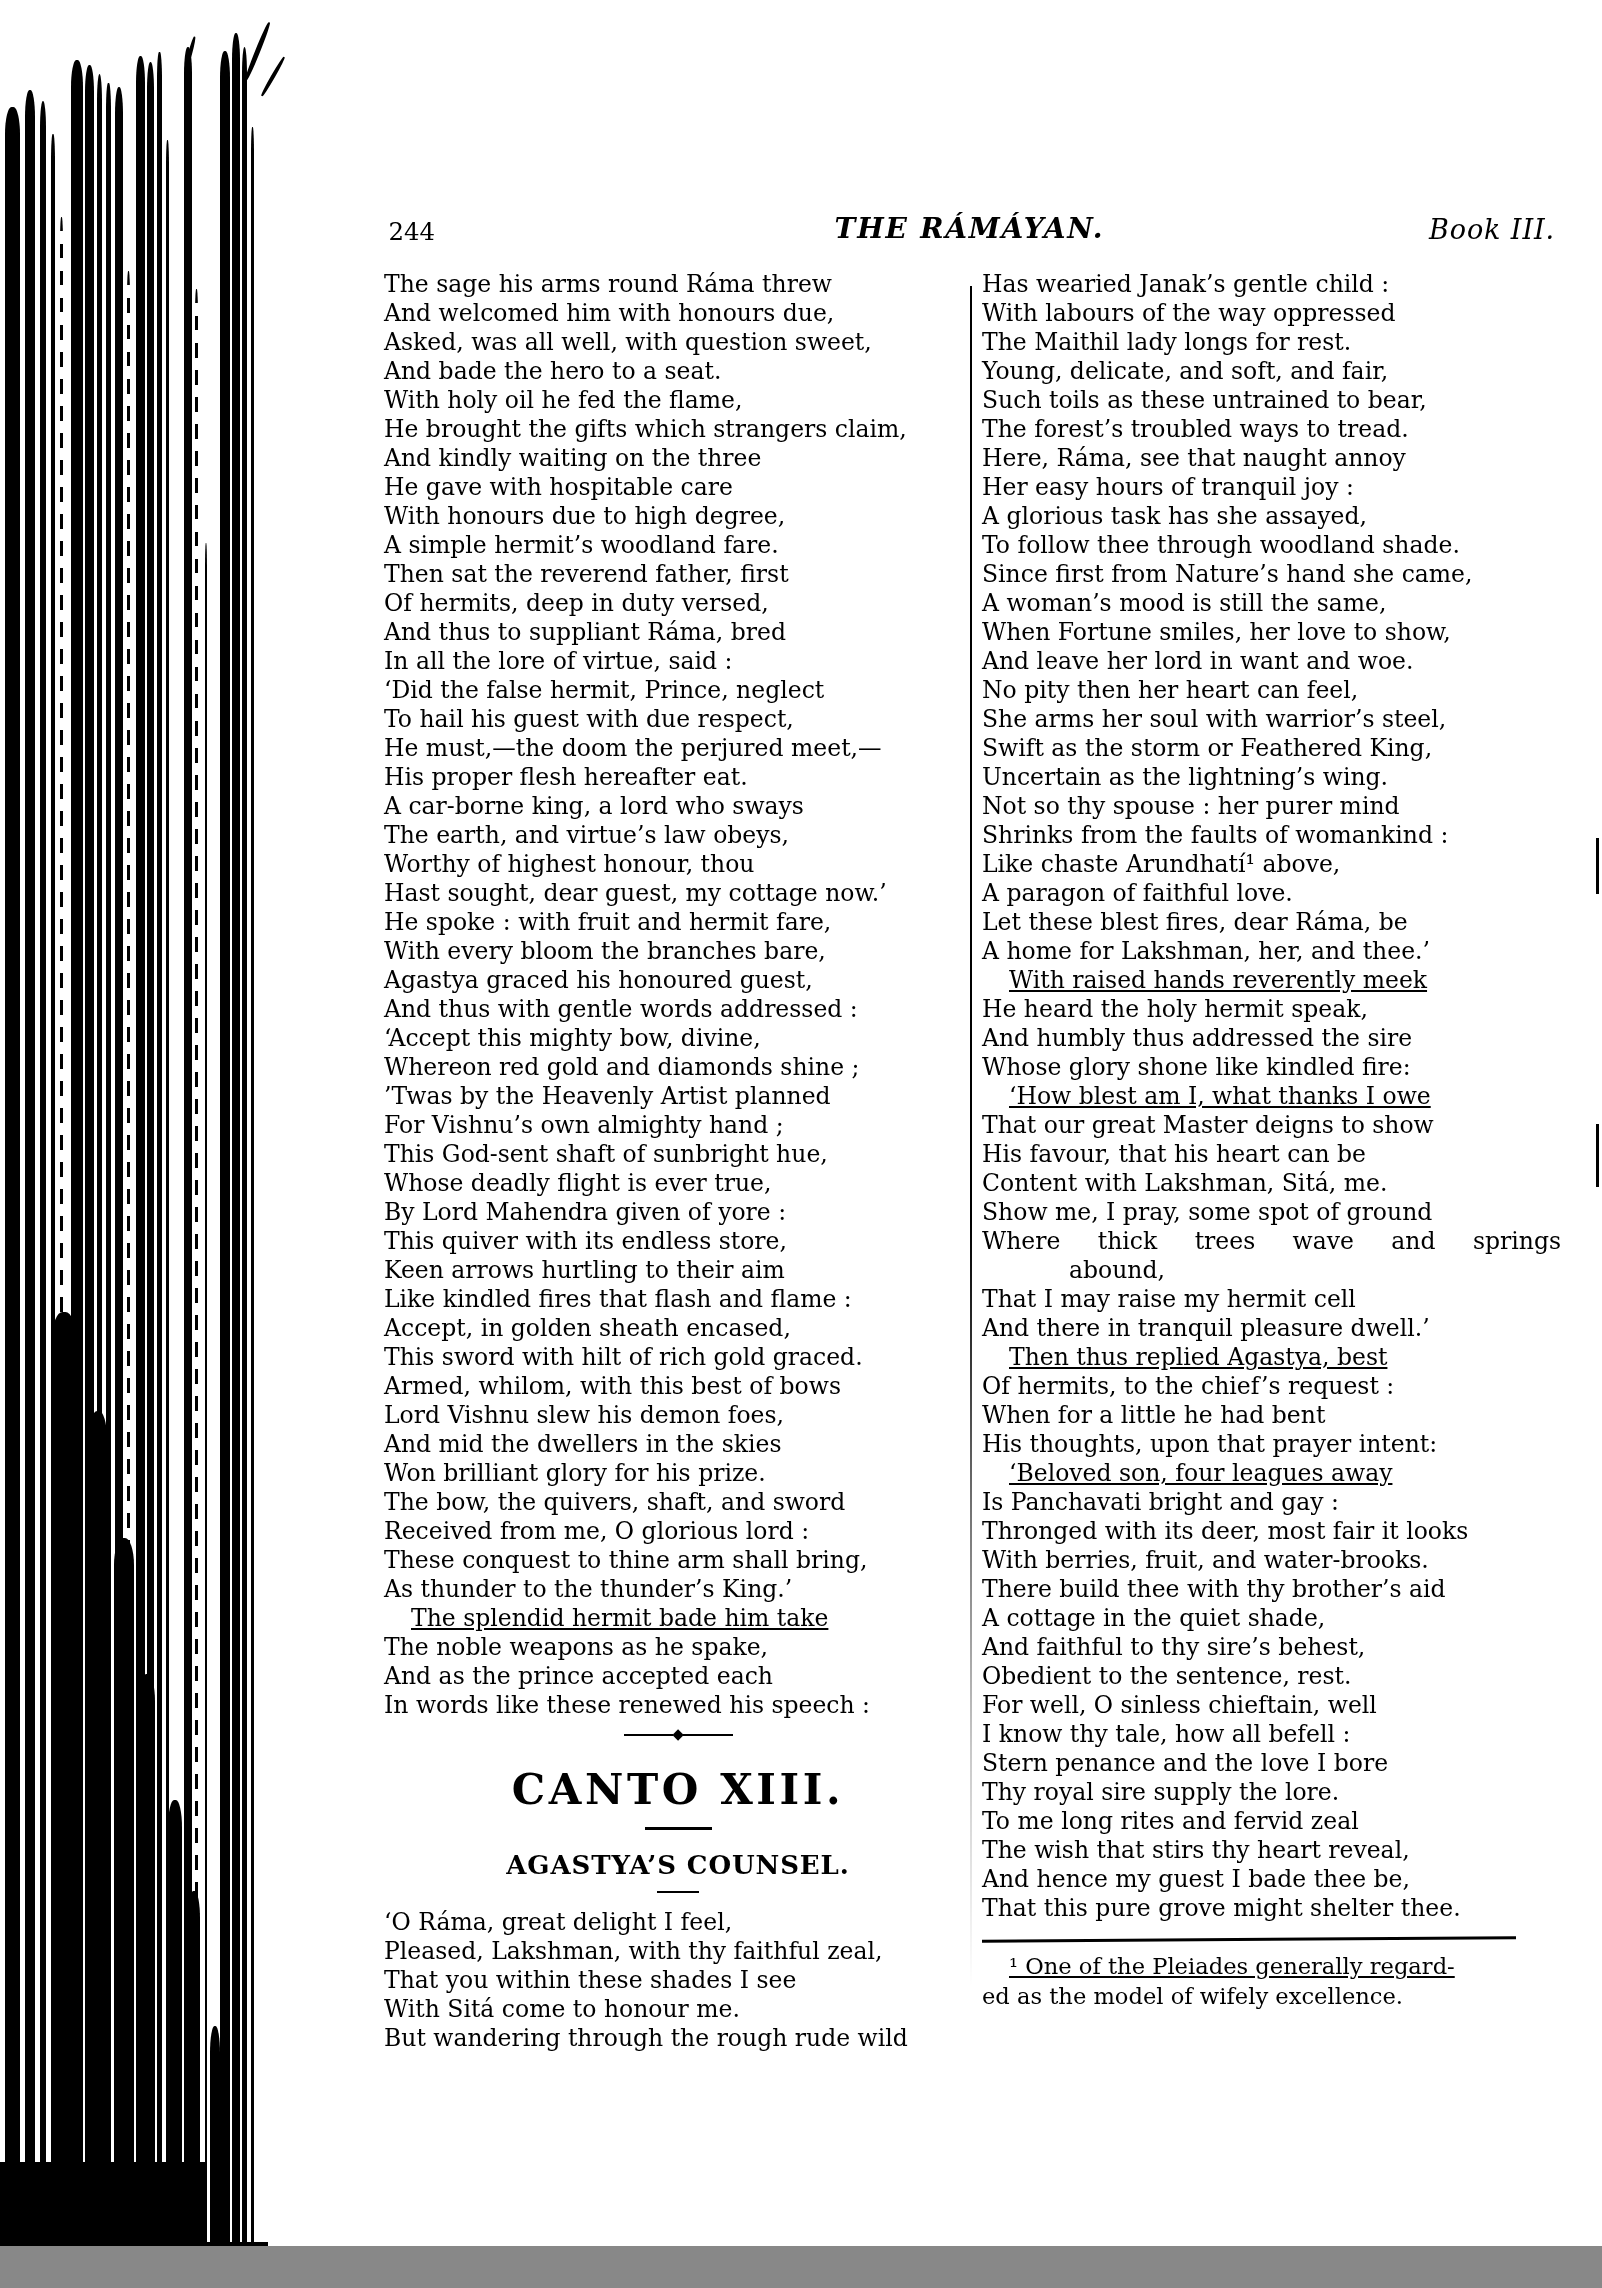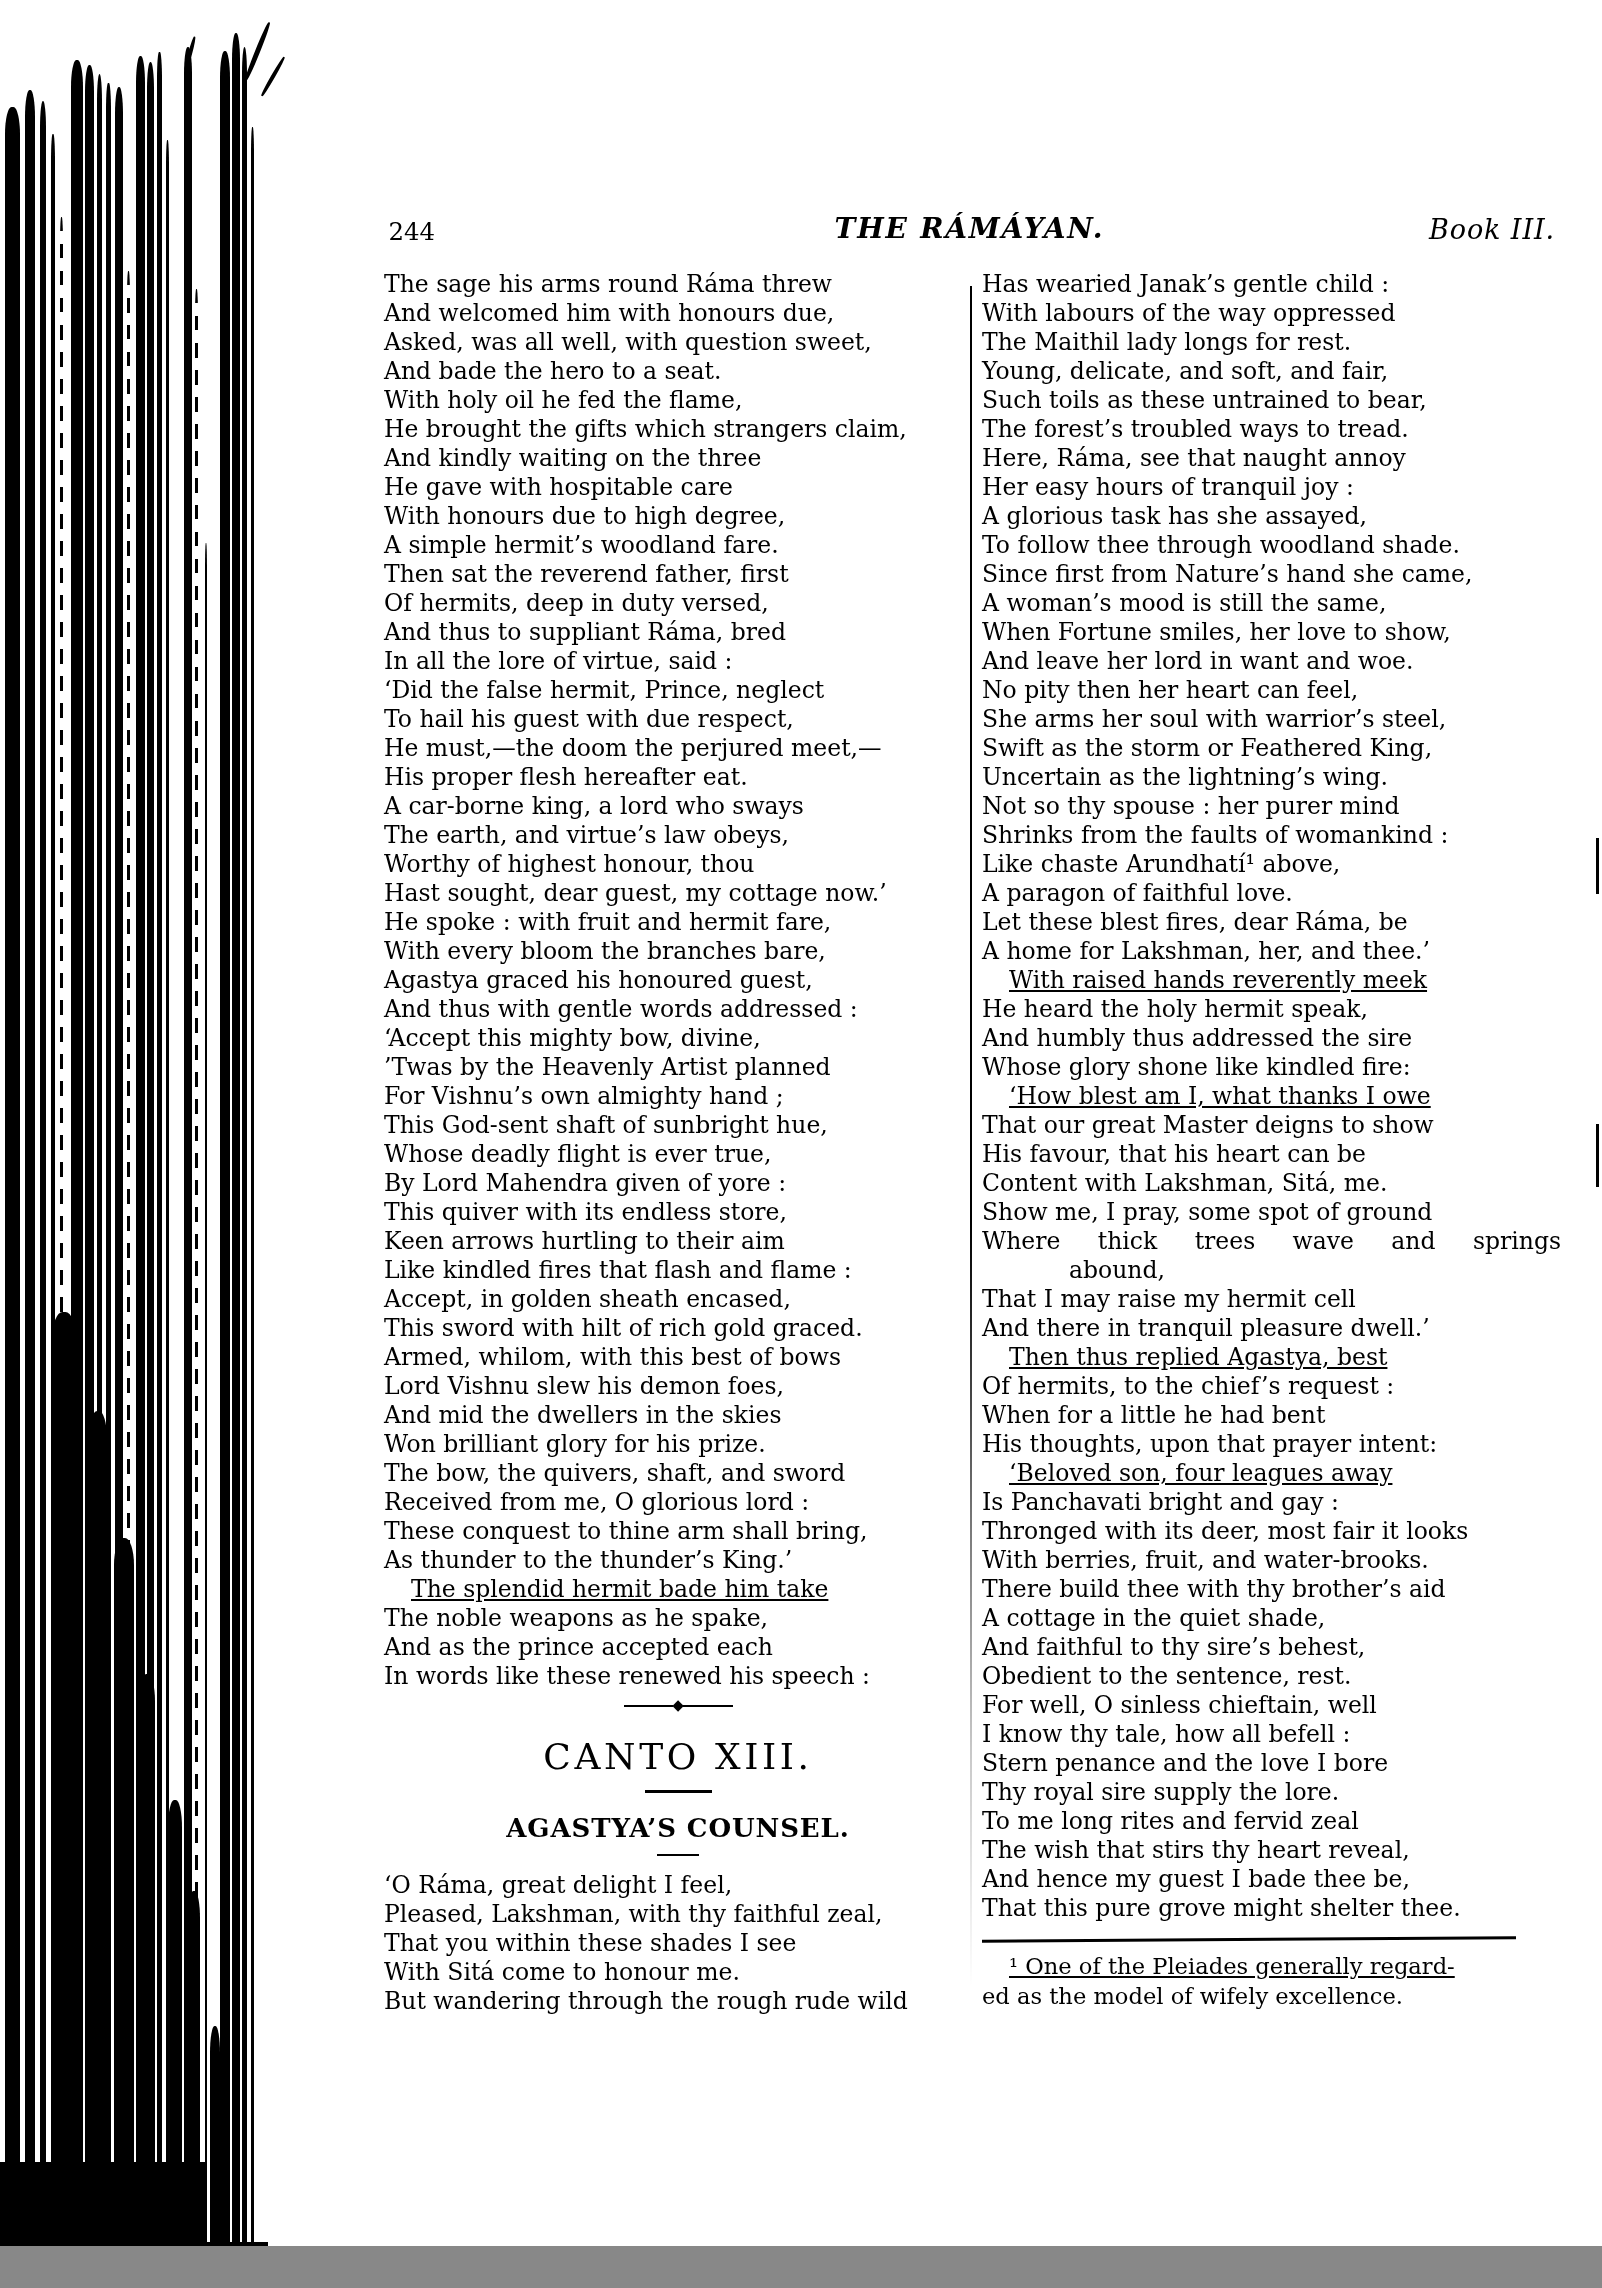--- a/index.html
+++ b/index.html
@@ -29,21 +29,21 @@
   .ind2{padding-left:87px;}
   .spread{white-space:normal;text-align:justify;text-align-last:justify;}
 
   .divider{position:absolute;left:970px;top:286px;width:1.8px;height:1701px;
            background:linear-gradient(#000 0%,#000 55%,rgba(0,0,0,.55) 72%,rgba(0,0,0,.22) 86%,rgba(0,0,0,0) 100%);}
 
   
   .ornament{margin:9px auto 3.6px;width:109px;height:12.7px;display:flex;align-items:center;}
   .orn-line{flex:1;height:1.8px;background:#000;}
   .orn-diamond{width:8.1px;height:8.1px;background:#000;transform:rotate(45deg);margin:0 0.9px;flex:0 0 auto;}
-  .canto-title{text-align:center;font-size:36px;letter-spacing:3.6px;margin-top:23.5px;}
+  .canto-title{text-align:center;font-size:42px;letter-spacing:3.6px;margin-top:23.5px;font-weight:bold;}
   .rule{background:#000;}
   .rule-wide{width:67px;height:2.7px;margin:12.7px auto 0;}
   .canto-sub{text-align:center;font-size:26px;font-weight:bold;letter-spacing:0.9px;margin-top:20px;}
   .rule-narrow{width:42px;height:2.7px;margin:11px auto 14.5px;}
 
   
   .footnote-rule{width:534px;height:2.7px;background:#000;margin-top:14.5px;transform:rotate(-0.35deg);}
   .footnote{margin-top:11px;}
   .fnline{font-size:22.6px;line-height:30px;height:30px;white-space:nowrap;}
 
@@ -124,20 +124,21 @@
         <div class="vline">His proper flesh hereafter eat.</div>
         <div class="vline">A car-borne king, a lord who sways</div>
         <div class="vline">The earth, and virtue’s law obeys,</div>
         <div class="vline">Worthy of highest honour, thou</div>
         <div class="vline">Hast sought, dear guest, my cottage now.’</div>
         <div class="vline">He spoke : with fruit and hermit fare,</div>
         <div class="vline">With every bloom the branches bare,</div>
         <div class="vline">Agastya graced his honoured guest,</div>
         <div class="vline">And thus with gentle words addressed :</div>
         <div class="vline">‘Accept this mighty bow, divine,</div>
+        <div class="vline">Whereon red gold and diamonds shine ;</div>
         <div class="vline">’Twas by the Heavenly Artist planned</div>
         <div class="vline">For Vishnu’s own almighty hand ;</div>
         <div class="vline">This God-sent shaft of sunbright hue,</div>
         <div class="vline">Whose deadly flight is ever true,</div>
         <div class="vline">By Lord Mahendra given of yore :</div>
         <div class="vline">This quiver with its endless store,</div>
         <div class="vline">Keen arrows hurtling to their aim</div>
         <div class="vline">Like kindled fires that flash and flame :</div>
         <div class="vline">Accept, in golden sheath encased,</div>
         <div class="vline">This sword with hilt of rich gold graced.</div>

